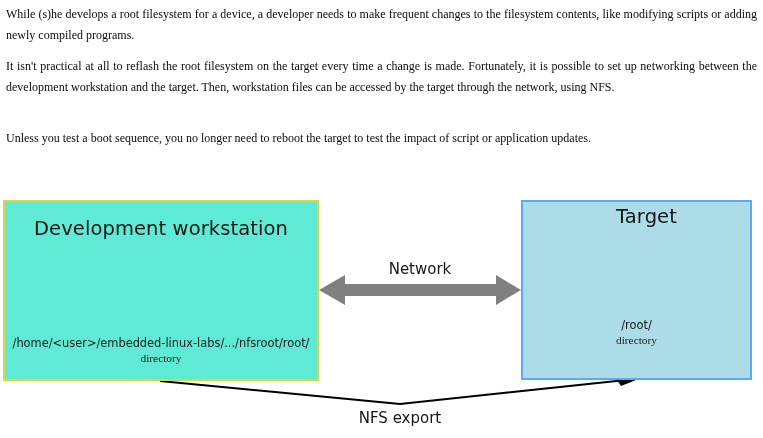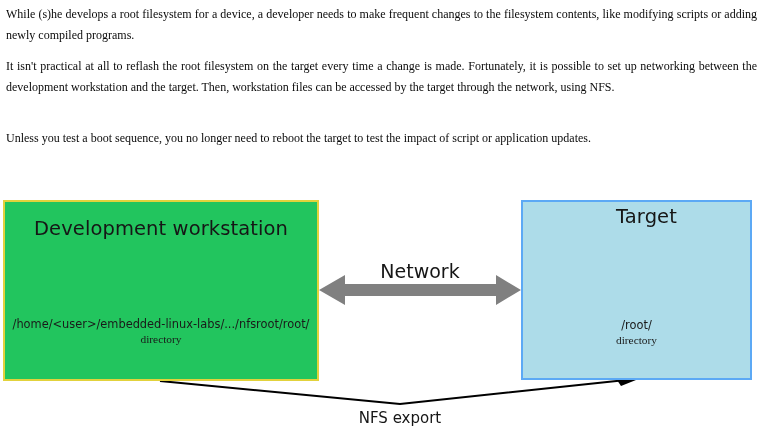--- a/index.html
+++ b/index.html
@@ -49,21 +49,21 @@
   .box {
     position: absolute;
     box-sizing: border-box;
     font-family: "DejaVu Sans", "Liberation Sans", sans-serif;
   }
   .box-workstation {
     left: 3px;
     top: 200px;
     width: 316px;
     height: 181px;
-    background: #22c55e;
+    background: #5eead4;
     border: 2px solid #e2d23c;
   }
   .box-target {
     left: 521px;
     top: 200px;
     width: 231px;
     height: 180px;
     background: #addce9;
     border: 2px solid #5ca9f5;
   }
@@ -84,37 +84,37 @@
 
   .box-path {
     position: absolute;
     left: 0;
     right: 0;
     text-align: center;
     font-size: 11.4px;
     line-height: 15px;
     color: #1a1a1a;
   }
-  .box-workstation .box-path { bottom: 32px; }
+  .box-workstation .box-path { bottom: 13px; }
   .box-target .box-path { bottom: 30px; }
   .box-path .path-line2 { display: block; font-family: Liberation Serif, serif; }
 
   
   .conn-label {
     position: absolute;
     font-family: "DejaVu Sans", "Liberation Sans", sans-serif;
     color: #161616;
     text-align: center;
     white-space: nowrap;
   }
   .label-network {
     left: 340px;
     top: 260px;
     width: 160px;
-    font-size: 19px;
+    font-size: 15px;
   }
   .label-nfs {
     left: 340px;
     top: 409px;
     width: 120px;
     font-size: 15px;
   }
 
   .svg-layer {
     position: absolute;

